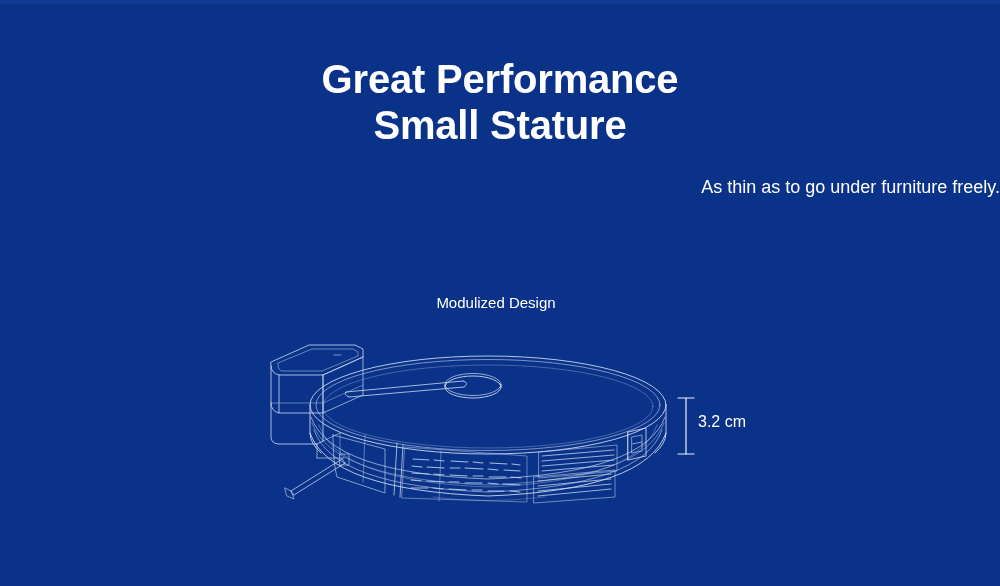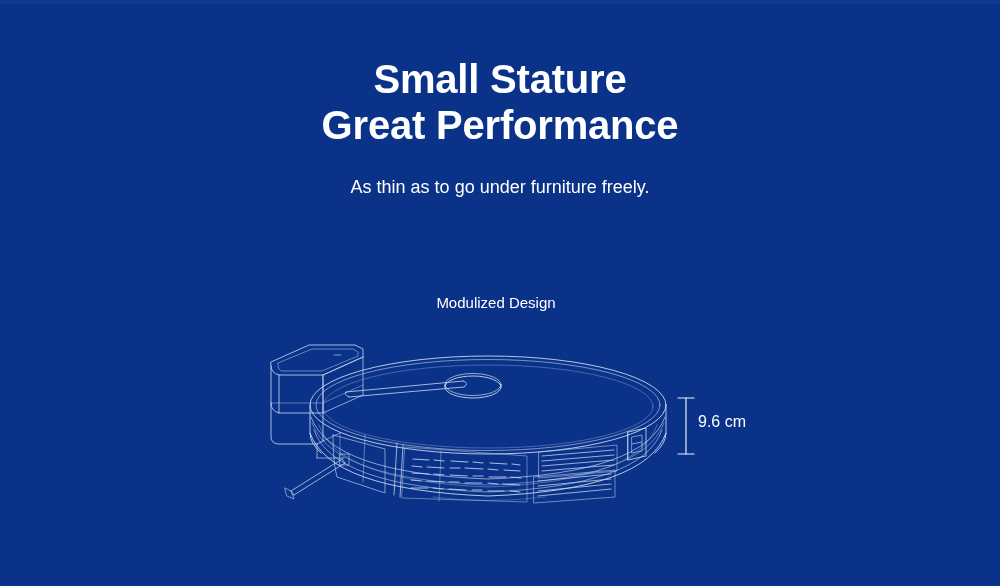--- a/index.html
+++ b/index.html
@@ -49,21 +49,21 @@
     line-height: 46px;
     letter-spacing: -0.2px;
     white-space: nowrap;
   }
 
   #subhead-block {
     position: absolute;
     left: 0;
     top: 172px;
     width: 1000px;
-    text-align: center;
+    text-align: right;
   }
   .subhead-line {
     display: block;
     color: #ffffff;
     font-family: "Liberation Sans", sans-serif;
     font-weight: normal;
     font-size: 18px;
     line-height: 31px;
     white-space: nowrap;
   }
@@ -114,22 +114,22 @@
   }
 </style>
 </head>
 <body>
 
 <div id="promo-banner">
 
   <div id="top-sheen"></div>
 
   <div id="headline-block">
+    <span class="headline-line">Great Performance</span>
     <span class="headline-line">Small Stature</span>
-    <span class="headline-line">Great Performance</span>
   </div>
 
   <div id="subhead-block">
     <span class="subhead-line">As thin as to go under furniture freely.</span>
   </div>
 
   <div id="section-caption">Modulized Design</div>
 
   <svg id="product-blueprint" viewBox="0 0 470 210">
     <g fill="none" stroke="#c8d8f0" stroke-width="0.9" stroke-linejoin="round" stroke-linecap="round">
@@ -259,16 +259,16 @@
   </svg>
 
   <div id="dimension-callout">
     <svg id="dimension-rule" viewBox="0 0 24 62">
       <g stroke="#e8eefb" stroke-width="1.2" fill="none" stroke-linecap="round">
         <path d="M2,3 L18,3"></path>
         <path d="M10,3 L10,59"></path>
         <path d="M2,59 L18,59"></path>
       </g>
     </svg>
-    <span id="dimension-value">9.6 cm</span>
+    <span id="dimension-value">3.2 cm</span>
   </div>
 
 </div>
 
 </body></html>

